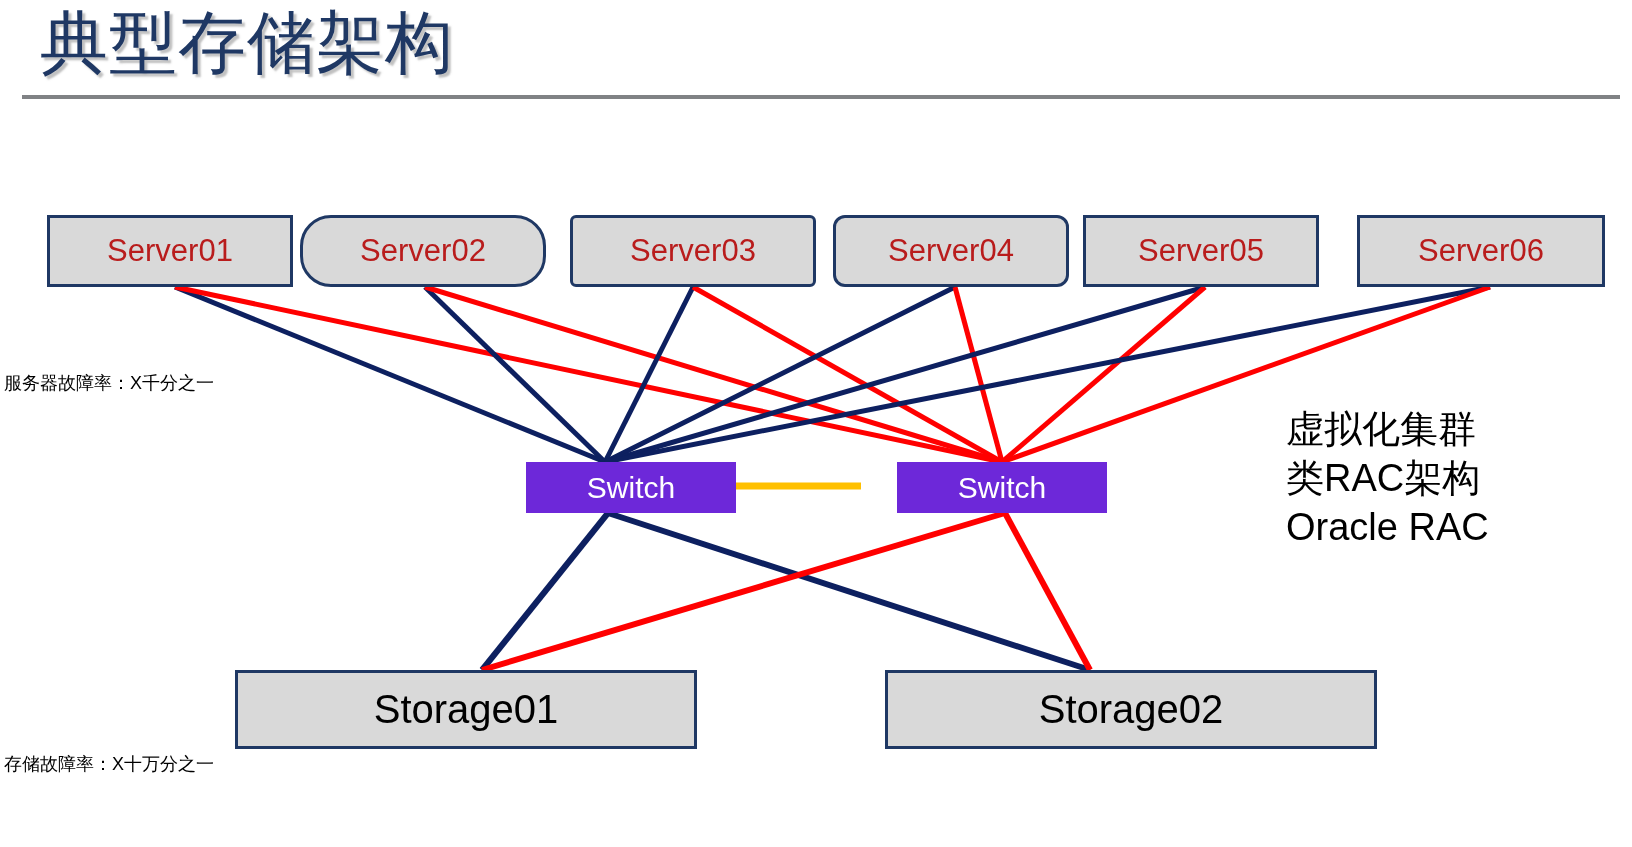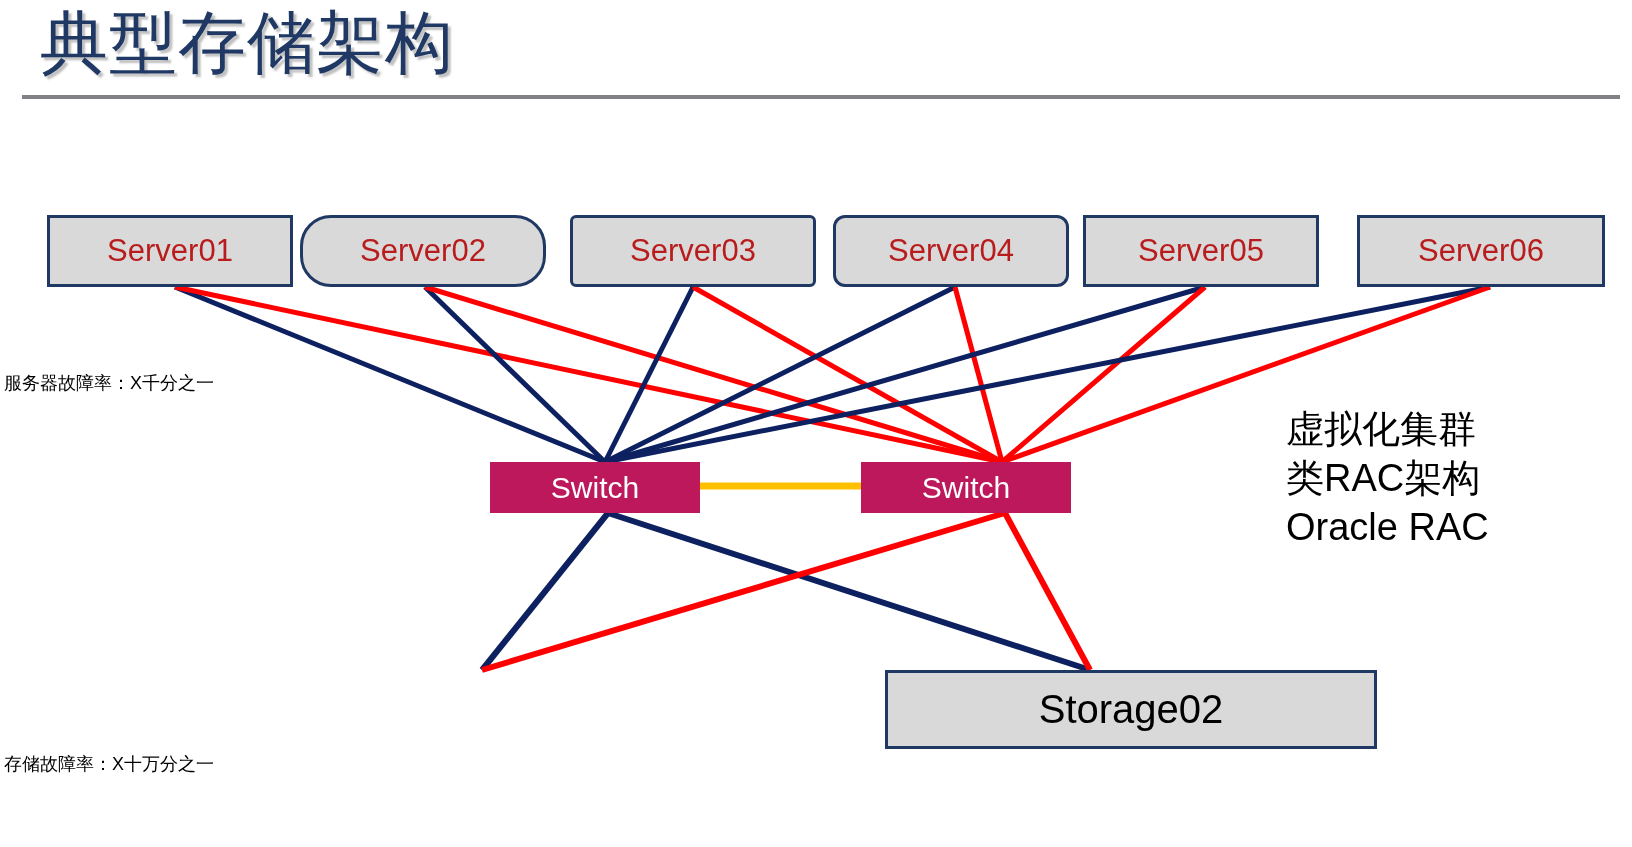--- a/index.html
+++ b/index.html
@@ -57,25 +57,26 @@
     white-space: nowrap;
   }
   .server-node {
     background: #d9d9d9;
     border: 3px solid #1f3864;
     font-size: 31px;
     color: #b91c1c;
     height: 72px;
   }
   .switch-node {
-    background: #be185d;
+    background: #6d28d9;
     border: none;
     color: #ffffff;
     font-size: 30px;
     height: 51px;
+    margin-left: 36px;
   }
   .storage-node {
     background: #d9d9d9;
     border: 3px solid #1f3864;
     font-size: 40px;
     color: #000000;
     height: 79px;
   }
 
   
@@ -148,20 +149,23 @@
     <span>Server06</span>
   </div>
 
   <div class="node switch-node" style="left: 490px; top: 462px; width: 210px;">
     <span>Switch</span>
   </div>
   <div class="node switch-node" style="left: 861px; top: 462px; width: 210px;">
     <span>Switch</span>
   </div>
 
+  <div class="node storage-node" style="left: 235px; top: 670px; width: 462px;">
+    <span>Storage01</span>
+  </div>
   <div class="node storage-node" style="left: 885px; top: 670px; width: 492px;">
     <span>Storage02</span>
   </div>
 
   <div class="note note-server">服务器故障率：X千分之一</div>
   <div class="note note-storage">存储故障率：X十万分之一</div>
 
   <div class="cluster-note">
     <div>虚拟化集群</div>
     <div>类RAC架构</div>

